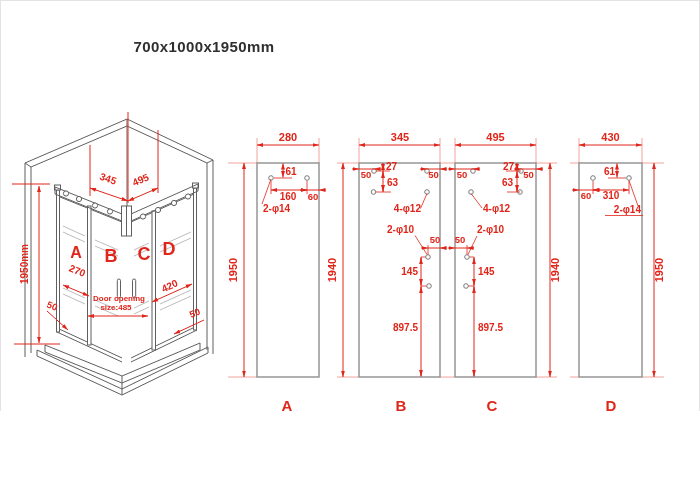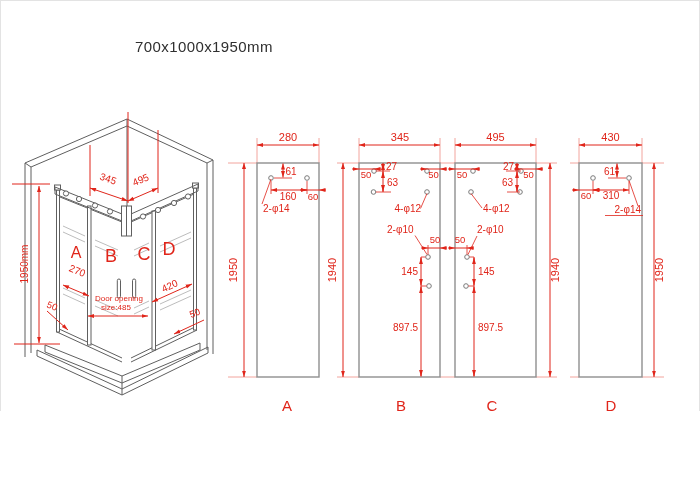--- a/index.html
+++ b/index.html
@@ -1,16 +1,16 @@
 <!DOCTYPE html>
 <html><head>
 <meta charset="utf-8">
 <style>
   html,body{margin:0;padding:0;background:#fff;}
-  #canvas{position:relative;width:700px;height:411px;background:#ef4444;overflow:hidden;}
+  #canvas{position:relative;width:700px;height:411px;background:#ef4444;overflow:hidden;font-weight:bold;}
   svg{display:block;}
   svg text{font-family:"Liberation Sans","DejaVu Sans",sans-serif;}
   .title{fill:#2f2f2f;font-size:15px;letter-spacing:.4px;}
   .dt{fill:#e0251a;font-size:10px;}
   .dt9{fill:#e0251a;font-size:9.5px;}
   .dt11{fill:#e0251a;font-size:11px;}
   .plabel{fill:#e0251a;font-size:15px;}
   .ilabel{fill:#e0251a;font-size:18px;}
   .ilabelA{fill:#e0251a;font-size:16px;}
   .dsmall{fill:#e0251a;font-size:8px;}

